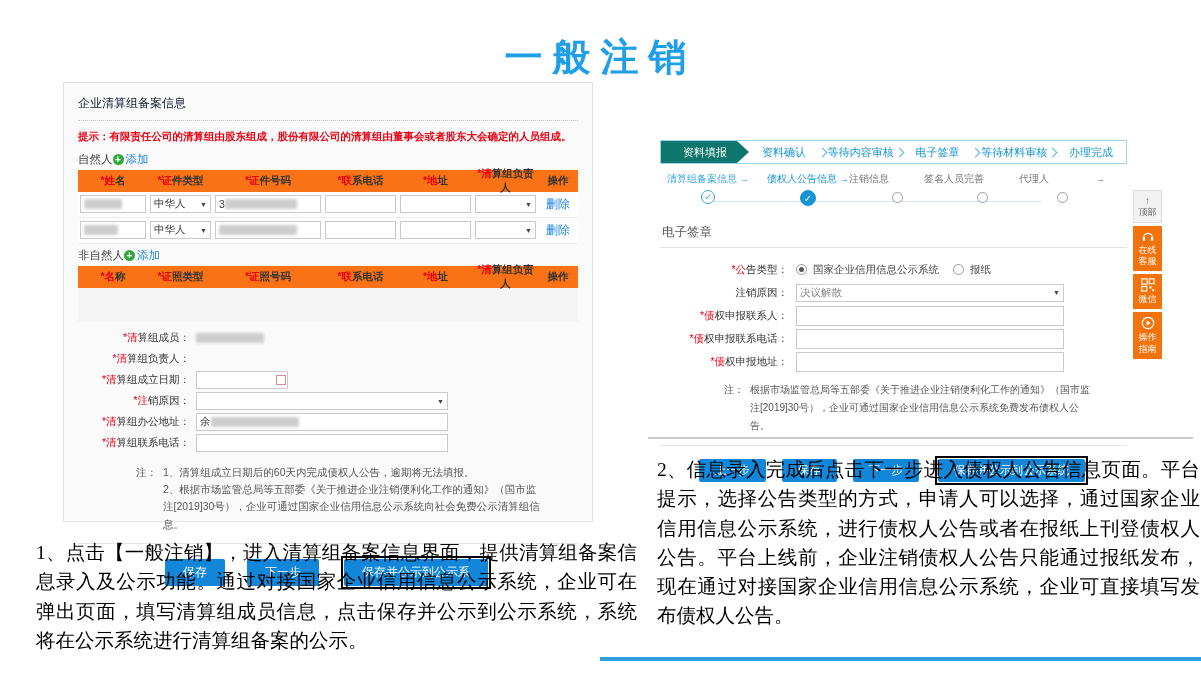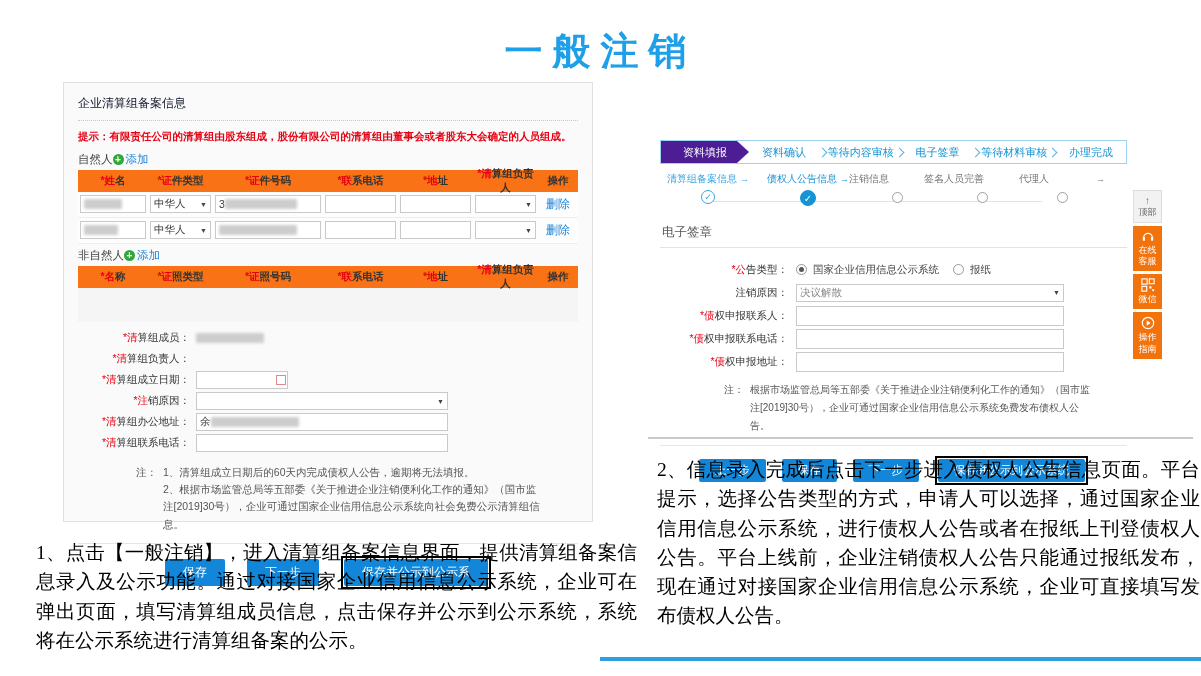--- a/index.html
+++ b/index.html
@@ -1,19 +1,19 @@
 <!DOCTYPE html>
 <html><head>
 <meta charset="utf-8">
 <style>
   * { margin:0; padding:0; box-sizing:border-box; }
   html,body { width:1201px; height:676px; background:#fff; font-family:"Liberation Sans","DejaVu Sans",sans-serif; }
   .slide { position:relative; width:1201px; height:676px; background:#fff; overflow:hidden; }
 
-  .title { position:absolute; left:0; right:0; top:26px; text-align:center;
+  .title { position:absolute; left:0; right:0; top:32px; text-align:center;
            font-size:38px; font-weight:bold; color:#1f9fe8; letter-spacing:10px; }
 
   
   .panel-left { position:absolute; left:63px; top:82px; width:530px; height:440px;
                 background:#fafafa; border:1px solid #e0e0e0; padding:10px 14px; font-size:11px; color:#333; }
   .p-title { font-size:12px; color:#0f172a; padding:2px 0 8px 0; }
   .dotted { border-bottom:1px dotted #c9c9c9; margin-bottom:8px; }
   .hint { color:#e60012; font-weight:bold; font-size:10.5px; line-height:1.4; margin-bottom:6px; }
   .sec-row { display:flex; align-items:center; height:20px; font-size:11.5px; color:#444; }
   .add-link { color:#1b82d9; cursor:pointer; display:flex; align-items:center; gap:2px; }
@@ -47,21 +47,21 @@
   .hr { border-top:1px solid #e6e6e6; margin:10px 0 12px 0; }
   .btn-row { display:flex; justify-content:center; align-items:center; gap:22px; }
   .btn { background:#1287d9; color:#fff; border:none; font-size:12px; padding:5px 18px; border-radius:2px;
          cursor:pointer; font-family:inherit; white-space:nowrap; }
   .red-box { border:2px solid #000000; padding:1px; display:inline-block; }
 
   
   .panel-right { position:absolute; left:660px; top:140px; width:467px; height:298px; background:#fff; font-size:11px; }
   .tabbar { display:flex; height:24px; border:1px solid #9ed2ef; align-items:stretch; background:#fff; }
   .tab { flex:1; display:flex; align-items:center; justify-content:center; color:#1593d3; font-size:11px; cursor:pointer; }
-  .tab.active { flex:0 0 88px; background:#4c1d95; color:#fff;
+  .tab.active { flex:0 0 88px; background:#0f766e; color:#fff;
                 clip-path:polygon(0 0, calc(100% - 12px) 0, 100% 50%, calc(100% - 12px) 100%, 0 100%);text-align:center; }
   .chev { width:7px; height:7px; border-top:1px solid #59b1e3; border-right:1px solid #59b1e3;
           transform:rotate(45deg); align-self:center; flex:0 0 auto; }
   .steps { position:relative; display:flex; margin-top:8px; height:38px; }
   .s-line { position:absolute; left:44px; width:338px; top:29px; height:1px; background:#cfe8f7; }
   .step { display:flex; flex-direction:column; align-items:center; z-index:1; }
   .s1{width:96px;} .s2{width:104px;} .s3{width:74px;} .s4{width:96px;} .s5{width:64px;}
   .s-label { font-size:10px; white-space:nowrap; display:flex; gap:3px; align-items:center; }
   .step.done .s-label { color:#3aa5de; } .step.active .s-label { color:#1593d3; } .step.pending .s-label { color:#777;gap:47px; }
   .s-arrow { font-size:9px; }

